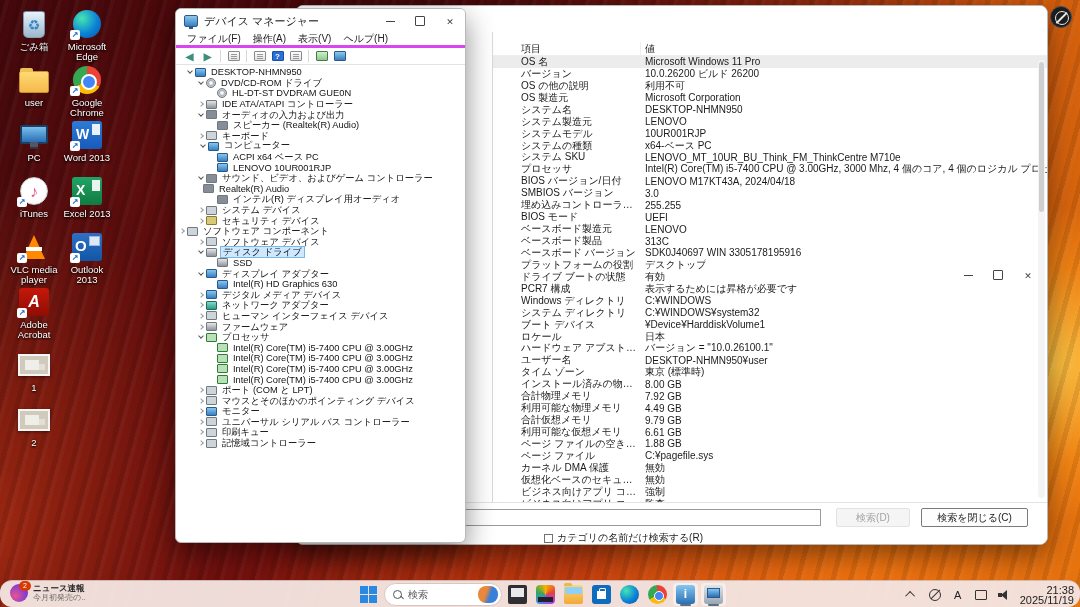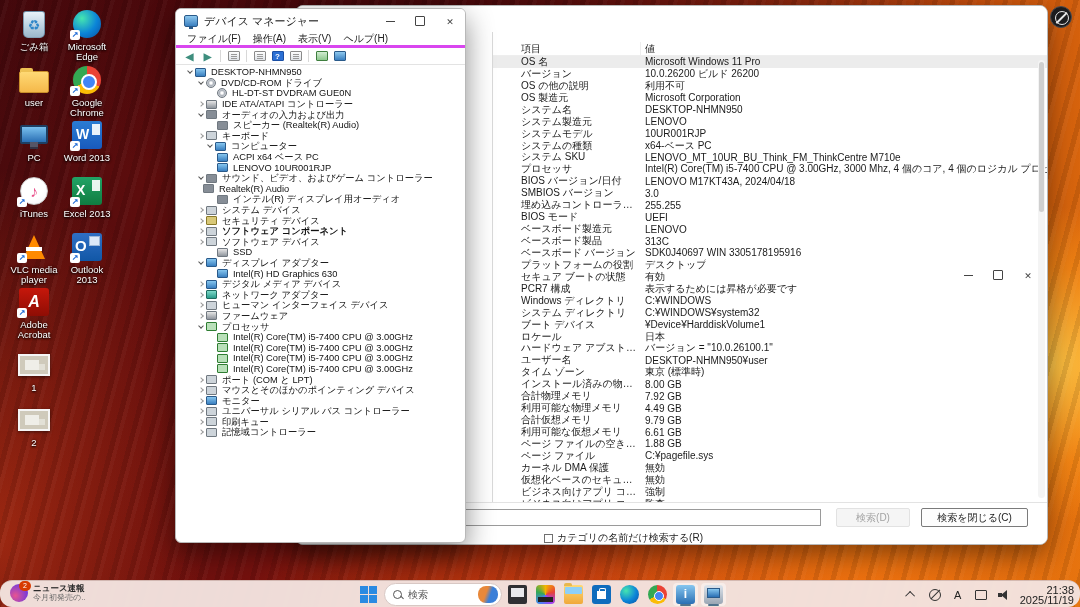--- a/index.html
+++ b/index.html
@@ -353,21 +353,21 @@
             </div>
             <div class="srow">
               <span class="c1">ベースボード バージョン</span>
               <span class="c2">SDK0J40697 WIN 3305178195916</span>
             </div>
             <div class="srow">
               <span class="c1">プラットフォームの役割</span>
               <span class="c2">デスクトップ</span>
             </div>
             <div class="srow">
-              <span class="c1">セキュア ブートの状態</span>
+              <span class="c1">ドライブ ブートの状態</span>
               <span class="c2">有効</span>
             </div>
             <div class="srow">
               <span class="c1">PCR7 構成</span>
               <span class="c2">表示するためには昇格が必要です</span>
             </div>
             <div class="srow">
               <span class="c1">Windows ディレクトリ</span>
               <span class="c2">C:¥WINDOWS</span>
             </div>
@@ -542,21 +542,21 @@
           <span class="ti ti-audio"></span>
           <span class="tlabel">スピーカー (Realtek(R) Audio)</span>
         </div>
         <div class="trow collapsed" style="padding-left: 19px;">
           <span class="exp">
             <i></i>
           </span>
           <span class="ti ti-generic"></span>
           <span class="tlabel">キーボード</span>
         </div>
-        <div class="trow expanded" style="padding-left: 28px;">
+        <div class="trow expanded" style="padding-left: 21px; font-family: Liberation Mono, monospace;">
           <span class="exp">
             <i></i>
           </span>
           <span class="ti ti-pc"></span>
           <span class="tlabel">コンピューター</span>
         </div>
         <div class="trow leaf" style="padding-left: 30px;">
           <span class="exp"></span>
           <span class="ti ti-pc"></span>
           <span class="tlabel">ACPI x64 ベース PC</span>
@@ -590,33 +590,40 @@
           <span class="ti ti-generic"></span>
           <span class="tlabel">システム デバイス</span>
         </div>
         <div class="trow collapsed" style="padding-left: 19px;">
           <span class="exp">
             <i></i>
           </span>
           <span class="ti ti-security"></span>
           <span class="tlabel">セキュリティ デバイス</span>
         </div>
-        <div class="trow collapsed" style="padding-left: 19px; font-weight: bold;">
+        <div class="trow collapsed" style="">
           <span class="exp">
             <i></i>
           </span>
           <span class="ti ti-generic"></span>
           <span class="tlabel">ソフトウェア コンポーネント</span>
         </div>
         <div class="trow collapsed" style="padding-left: 19px;">
           <span class="exp">
             <i></i>
           </span>
           <span class="ti ti-generic"></span>
           <span class="tlabel">ソフトウェア デバイス</span>
+        </div>
+        <div class="trow expanded sel" style="padding-left: 19px;">
+          <span class="exp">
+            <i></i>
+          </span>
+          <span class="ti ti-disk"></span>
+          <span class="tlabel">ディスク ドライブ</span>
         </div>
         <div class="trow leaf" style="padding-left: 30px;">
           <span class="exp"></span>
           <span class="ti ti-disk"></span>
           <span class="tlabel">SSD</span>
         </div>
         <div class="trow expanded" style="padding-left: 19px;">
           <span class="exp">
             <i></i>
           </span>

